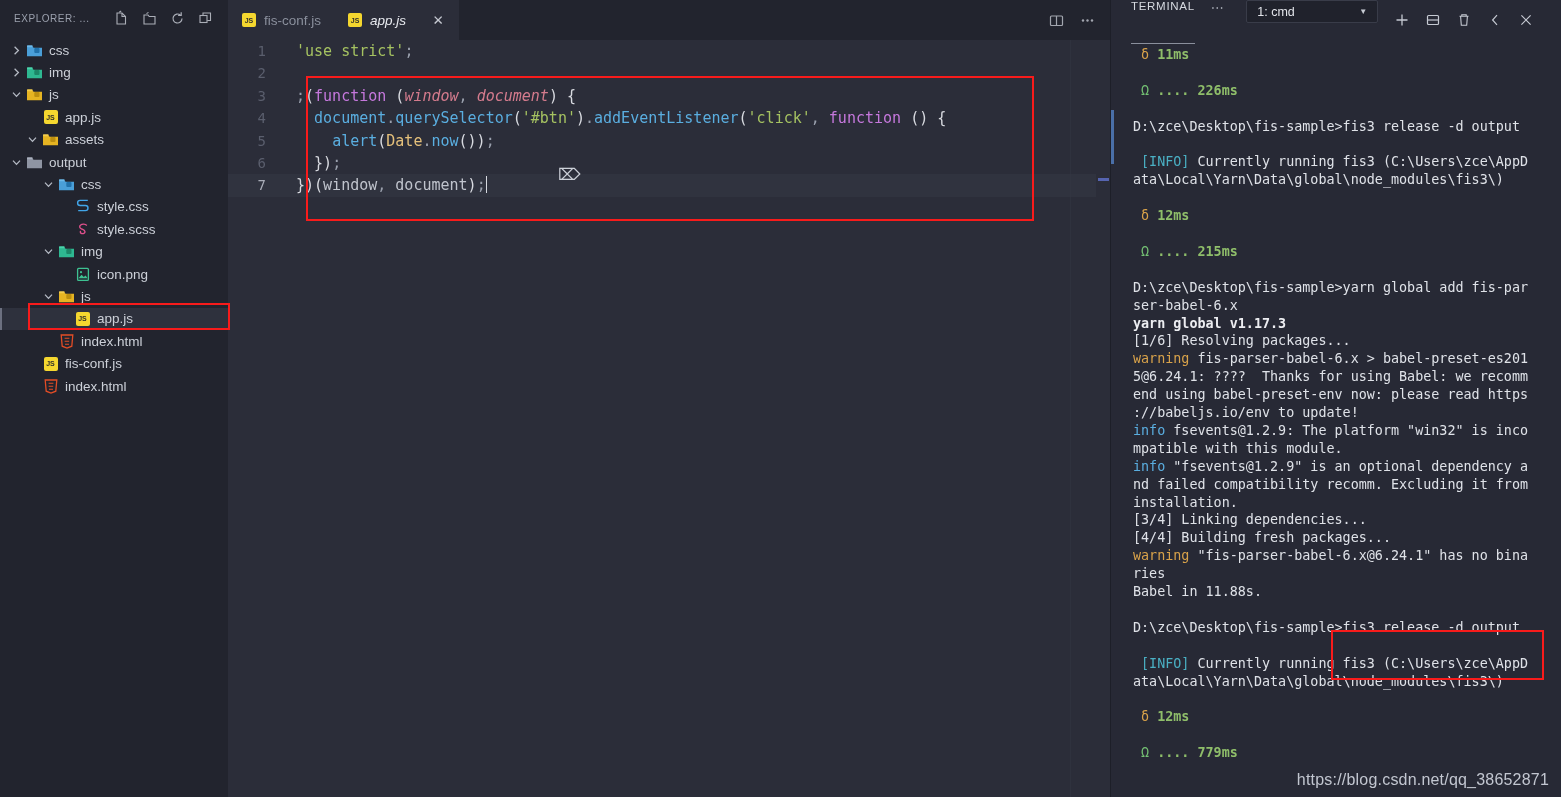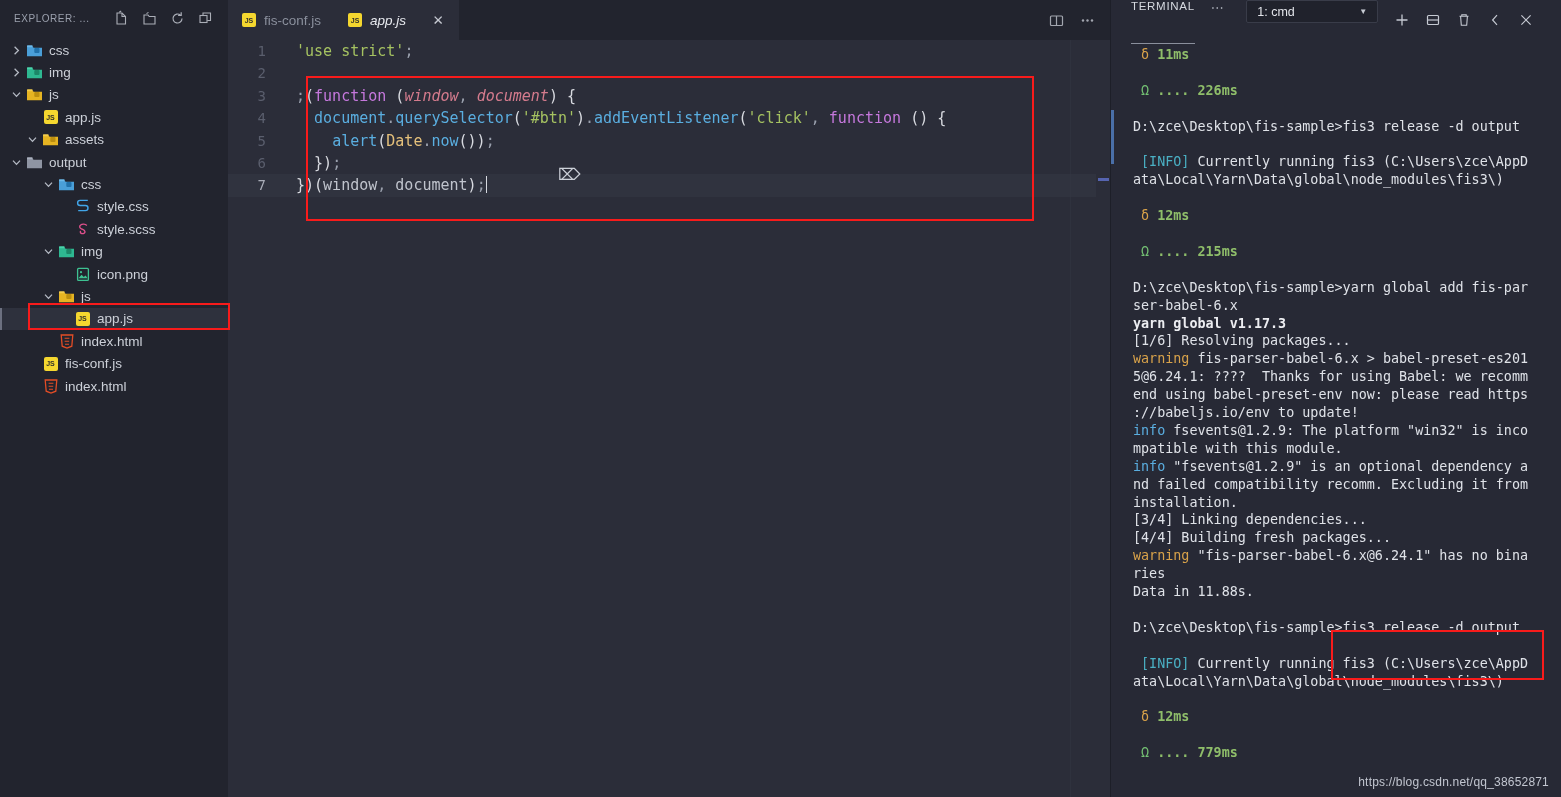--- a/index.html
+++ b/index.html
@@ -150,21 +150,21 @@
   .c-yellow { color:#d8a24a; }
   .c-omega { color:#74c173; }
   .c-cyan { color:#4ab0c4; }
   .c-blue { color:#5aaee0;text-align:right; }
   .c-warn { color:#d8a24a; }
   .c-white { color:#dfe2e8; }
   .c-bold { font-weight:bold; color:#ecedf1; }
 
   .watermark {
     position:absolute; right:12px; bottom:8px;
-    font-family:"Liberation Sans",sans-serif; font-size:12px; color:#c2c6d0;
+    font-family:"Liberation Sans",sans-serif; font-size:16px; color:#c2c6d0;
     letter-spacing:.2px;
   }
   .term-scroll {
     position:absolute; left:0; top:110px; width:3px; height:54px; background:#4a6fa8;
   }
 </style>
 </head>
 <body>
 
 <div id="app">
@@ -523,21 +523,21 @@
         <div class="tl"><span class="c-white">://babeljs.io/env to update!</span></div>
         <div class="tl"><span class="c-blue">info</span><span class="c-white"> fsevents@1.2.9: The platform "win32" is inco</span></div>
         <div class="tl"><span class="c-white">mpatible with this module.</span></div>
         <div class="tl"><span class="c-blue">info</span><span class="c-white"> "fsevents@1.2.9" is an optional dependency a</span></div>
         <div class="tl"><span class="c-white">nd failed compatibility recomm. Excluding it from</span></div>
         <div class="tl"><span class="c-white">installation.</span></div>
         <div class="tl"><span class="c-white">[3/4] Linking dependencies...</span></div>
         <div class="tl"><span class="c-white">[4/4] Building fresh packages...</span></div>
         <div class="tl"><span class="c-warn">warning</span><span class="c-white"> "fis-parser-babel-6.x@6.24.1" has no bina</span></div>
         <div class="tl"><span class="c-white">ries</span></div>
-        <div class="tl"><span class="c-white">Data in 11.88s.</span></div>
+        <div class="tl"><span class="c-white">Babel in 11.88s.</span></div>
         <div class="tl blank"></div>
         <div class="tl"><span class="c-white">D:\zce\Desktop\fis-sample&gt;fis3 release -d output</span></div>
         <div class="tl blank"></div>
         <div class="tl"><span> </span><span class="c-cyan">[INFO]</span><span class="c-white"> Currently running fis3 (C:\Users\zce\AppD</span></div>
         <div class="tl"><span class="c-white">ata\Local\Yarn\Data\global\node_modules\fis3\)</span></div>
         <div class="tl blank"></div>
         <div class="tl"><span> </span><span class="c-yellow">δ</span><span> </span><span class="c-greenb">12ms</span></div>
         <div class="tl blank"></div>
         <div class="tl"><span> </span><span class="c-omega">Ω</span><span class="c-greenb"> .... </span><span class="c-greenb">779ms</span></div>
       </div>

